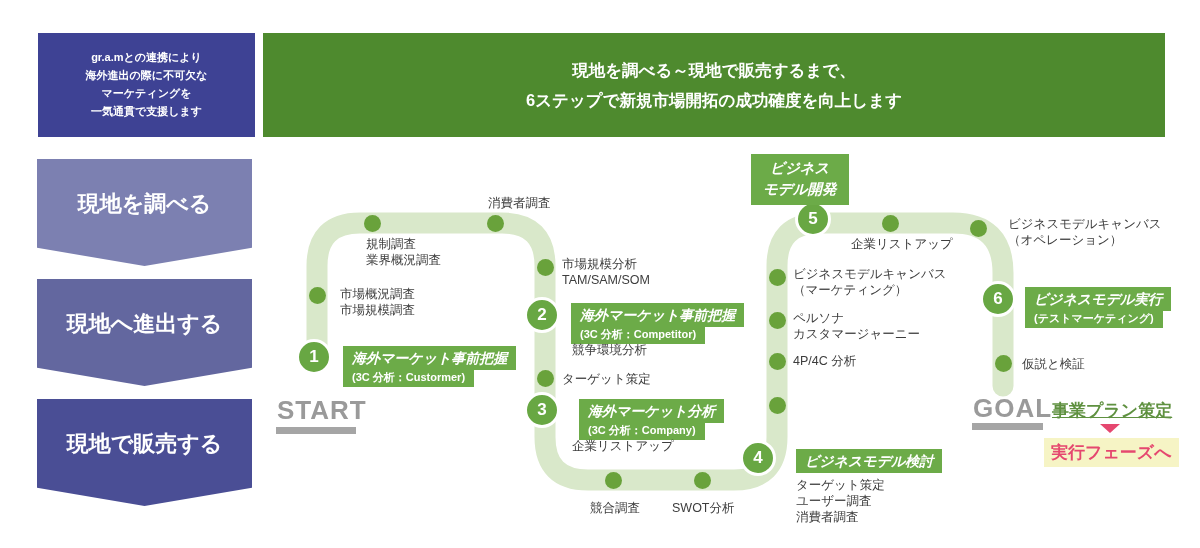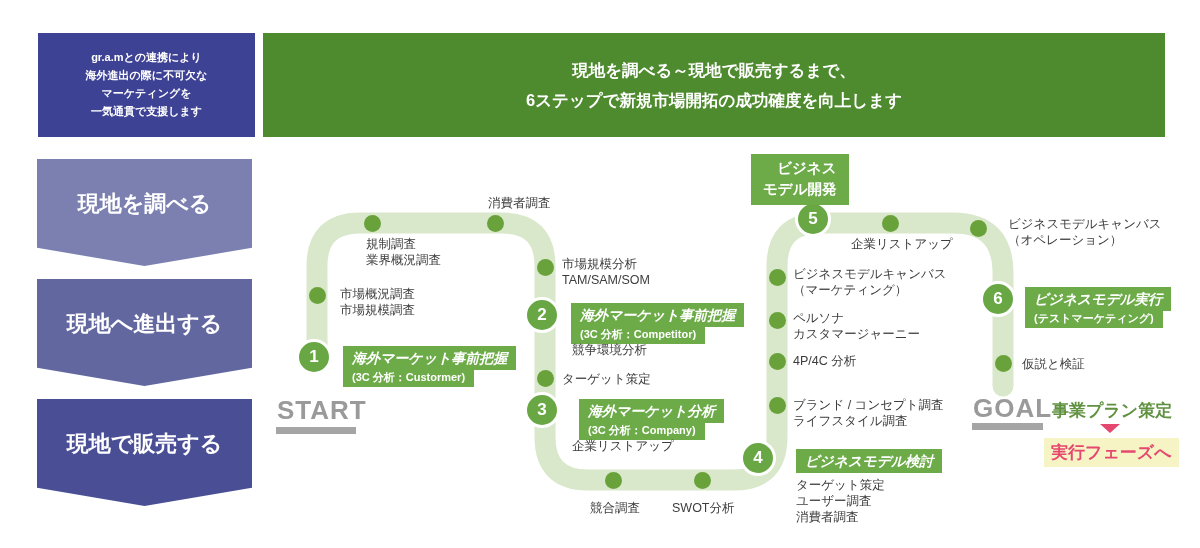--- a/index.html
+++ b/index.html
@@ -56,41 +56,41 @@
   
   .step-label .step-title {
     background:#6cab48; color:#ffffff; font-weight:bold; font-style:italic;
     font-size:14px; line-height:16px; padding:4px 9px; width:fit-content;
   }
   .step-label .step-sub {
     background:#6cab48; color:#ffffff; font-weight:bold; 
     font-size:11px; line-height:12px; padding:1px 9px 4px; width:fit-content;
   }
   .step5-box {
-    background:#6cab48; color:#ffffff; font-weight:bold; 
+    background:#6cab48; color:#ffffff; font-weight:bold; font-style:italic;
     font-size:14.5px; line-height:21px; padding:4px 12px 5px;
-    text-align:right; white-space:pre-line;
+    text-align:center; white-space:pre-line;
   }
 
   
   .ann {
     font-size:12.5px; color:#3d3d3d; line-height:16px; white-space:pre-line;
   }
   .note {
     font-size:12px; color:#3d3d3d; line-height:19px; white-space:pre-line;
   }
 
   
   .terminal {
     color:#9a9a9a; font-size:26px; font-weight:bold; 
     letter-spacing:1px;
   }
   .terminal-bar { height:7px; background:#a5a5a5; }
 
-  .plan-label { color:#5f9140; font-size:17px; font-weight:bold; }
+  .plan-label { color:#5f9140; font-size:17px; font-weight:bold;text-decoration:underline; }
   .tri-down {
     width:0; height:0;
     border-left:10px solid transparent; border-right:10px solid transparent;
     border-top:9px solid #e5476f;
   }
   .next-label {
     background:#f6f4c5; color:#e5476f; font-size:17px; font-weight:bold;
     padding:3px 7px;
   }
 </style>
@@ -173,22 +173,20 @@
   <div class="abs ann" style="left:562px;top:256px">市場規模分析
 TAM/SAM/SOM</div>
   <div class="abs ann" style="left:572px;top:342px">競争環境分析</div>
   <div class="abs ann" style="left:562px;top:371px">ターゲット策定</div>
   <div class="abs ann" style="left:572px;top:438px">企業リストアップ</div>
   <div class="abs ann" style="left:590px;top:500px">競合調査</div>
   <div class="abs ann" style="left:672px;top:500px">SWOT分析</div>
   <div class="abs ann" style="left:796px;top:477px">ターゲット策定
 ユーザー調査
 消費者調査</div>
-  <div class="abs ann" style="left:793px;top:397px">ブランド / コンセプト調査
-ライフスタイル調査</div>
   <div class="abs ann" style="left:793px;top:353px">4P/4C 分析</div>
   <div class="abs ann" style="left:793px;top:310px">ペルソナ
 カスタマージャーニー</div>
   <div class="abs ann" style="left:793px;top:266px">ビジネスモデルキャンバス
 （マーケティング）</div>
   <div class="abs ann" style="left:851px;top:236px">企業リストアップ</div>
   <div class="abs ann" style="left:1008px;top:216px">ビジネスモデルキャンバス
 （オペレーション）</div>
   <div class="abs ann" style="left:1022px;top:356px">仮説と検証</div>
 

